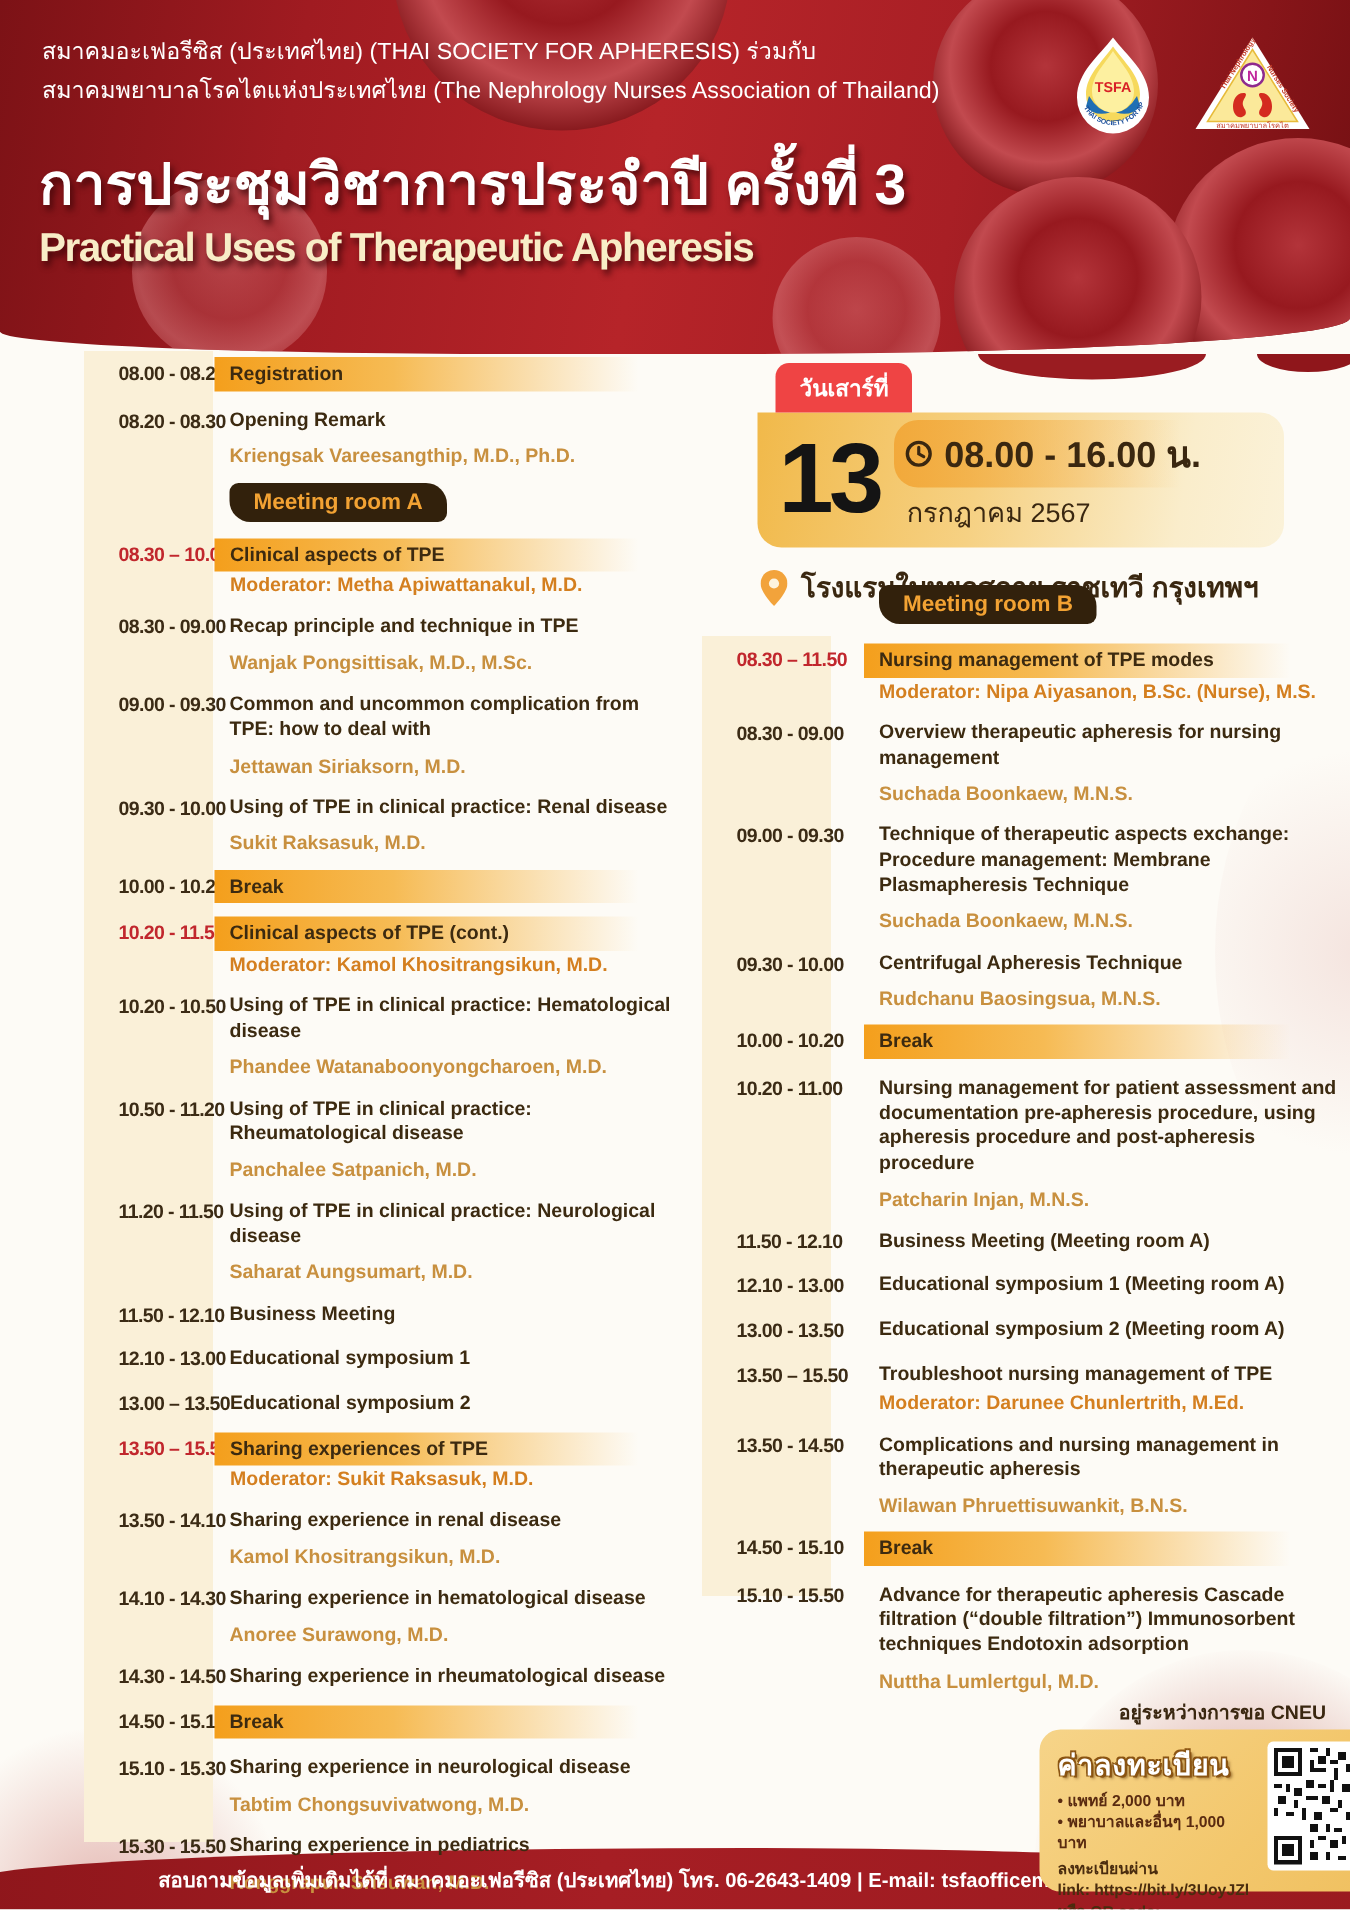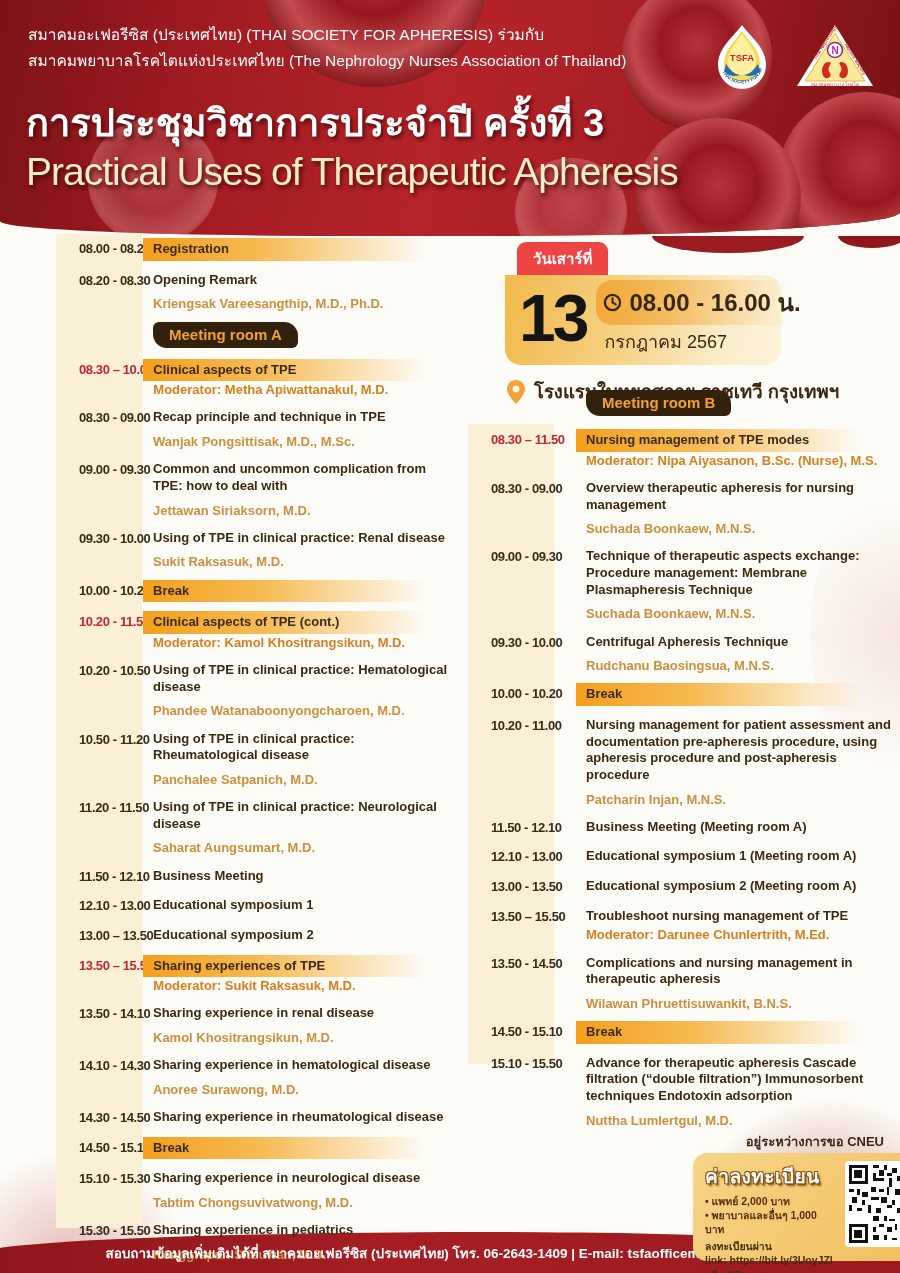--- a/index.html
+++ b/index.html
@@ -19,21 +19,21 @@
   .c4{left:515px;top:158px;width:112px;height:108px;opacity:.75;}
   .c5{left:88px;top:118px;width:130px;height:126px;}
   .c6{left:636px;top:118px;width:165px;height:160px;}
   .arc{position:absolute;z-index:1;}
   .arc1{left:652px;top:236px;width:152px;height:17px;background:#9a1c21;border-radius:0 0 76px 76px/0 0 17px 17px;}
   .arc2{left:838px;top:236px;width:68px;height:12px;background:#8f161b;border-radius:0 0 34px 34px/0 0 12px 12px;}
 
   .org-lines{position:absolute;left:28px;top:22px;color:#fff;font-size:15.5px;line-height:1.65;z-index:5;}
   .title-th{position:absolute;left:26px;top:92px;color:#ffffff;font-size:38px;font-weight:bold;z-index:5;
     text-shadow:2px 3px 4px rgba(60,5,8,.8);}
-  .title-en{position:absolute;left:26px;top:150px;color:#f8edc7;font-size:39px;font-weight:normal;letter-spacing:-1px;z-index:5;
+  .title-en{position:absolute;left:26px;top:150px;color:#f8edc7;font-size:27px;font-weight:bold;letter-spacing:-1px;z-index:5;
     text-shadow:2px 3px 4px rgba(60,5,8,.85);}
 
   
   .logo{position:absolute;z-index:6;}
   .logo-tsfa{left:712px;top:24px;width:60px;height:66px;}
   .logo-nurse{left:796px;top:24px;width:78px;height:64px;}
 
   
   .blob{position:absolute;border-radius:50%;z-index:1;}
   .blob1{left:-50px;top:1150px;width:240px;height:240px;
@@ -65,21 +65,21 @@
   .speaker{font-size:13px;font-weight:bold;color:#c8903f;line-height:1.25;margin-top:6px;}
   .badge-row{padding-left:97px;margin:2px 0 11px;}
   .col-right .badge-row{padding-left:118px;margin:0 0 13px;}
   .room-badge{display:inline-block;background:#32210c;color:#f2a233;font-size:15px;font-weight:bold;
     padding:4px 16px 5px;border-radius:6px 14px 6px 14px;}
 
   
   .date-block{position:absolute;left:505px;top:242px;width:390px;z-index:5;}
   .day-tab{display:inline-block;margin-left:12px;background:#ef4444;color:#fff;
     font-size:15px;font-weight:bold;padding:5px 16px 4px;border-radius:9px 9px 0 0;}
-  .date-box{width:276px;border-radius:0 16px 16px 16px;
+  .date-box{width:351px;border-radius:0 16px 16px 16px;
     background:linear-gradient(100deg,#f1b94a 0%,#f6d183 42%,#faedcb 80%,#fbf2d9 100%);
     padding:5px 19px 9px 14px;display:flex;align-items:center;gap:10px;box-sizing:border-box;}
   .day-num{font-size:66px;font-weight:900;color:#141414;line-height:.95;letter-spacing:-3px;}
   .time-pill{display:inline-flex;align-items:center;gap:7px;border-radius:16px;
     background:linear-gradient(90deg,#f2a93b 0%,rgba(242,169,59,0) 88%);
     padding:3px 12px 3px 7px;font-size:24px;font-weight:bold;color:#3a2710;white-space:nowrap;}
   .month{font-size:18px;font-weight:normal;color:#3a2710;padding:2px 0 0 8px;}
   .venue-row{display:flex;align-items:center;gap:9px;margin:12px 0 0 2px;
     font-size:18.5px;font-weight:bold;color:#3a2710;}
 

